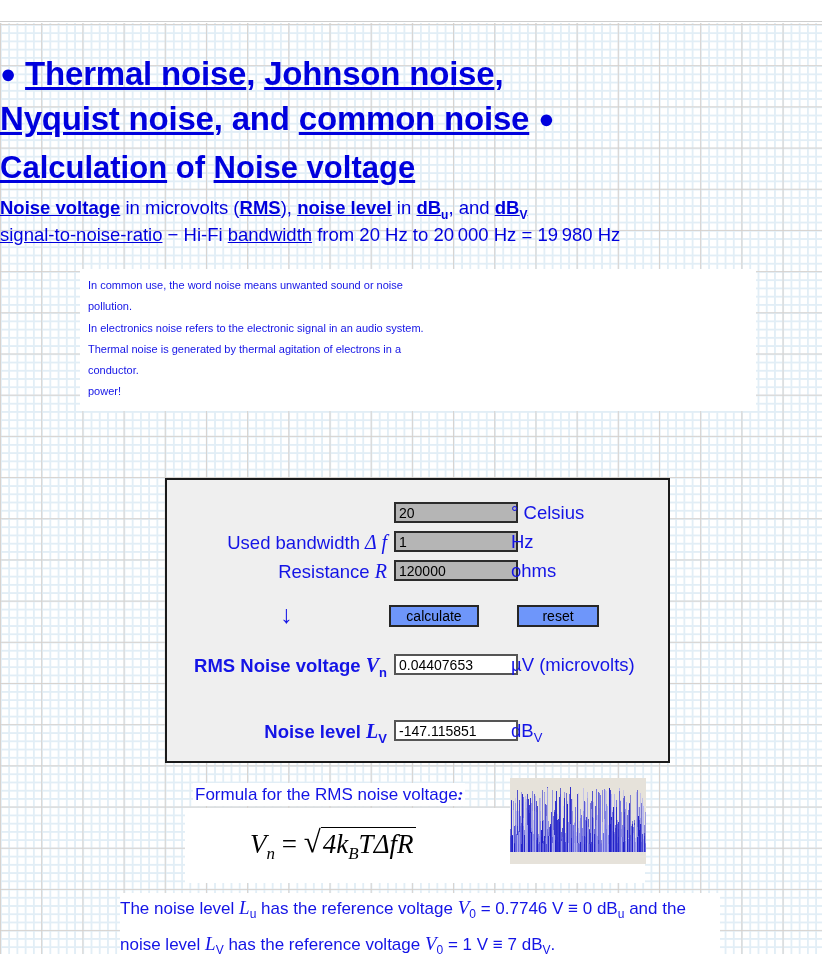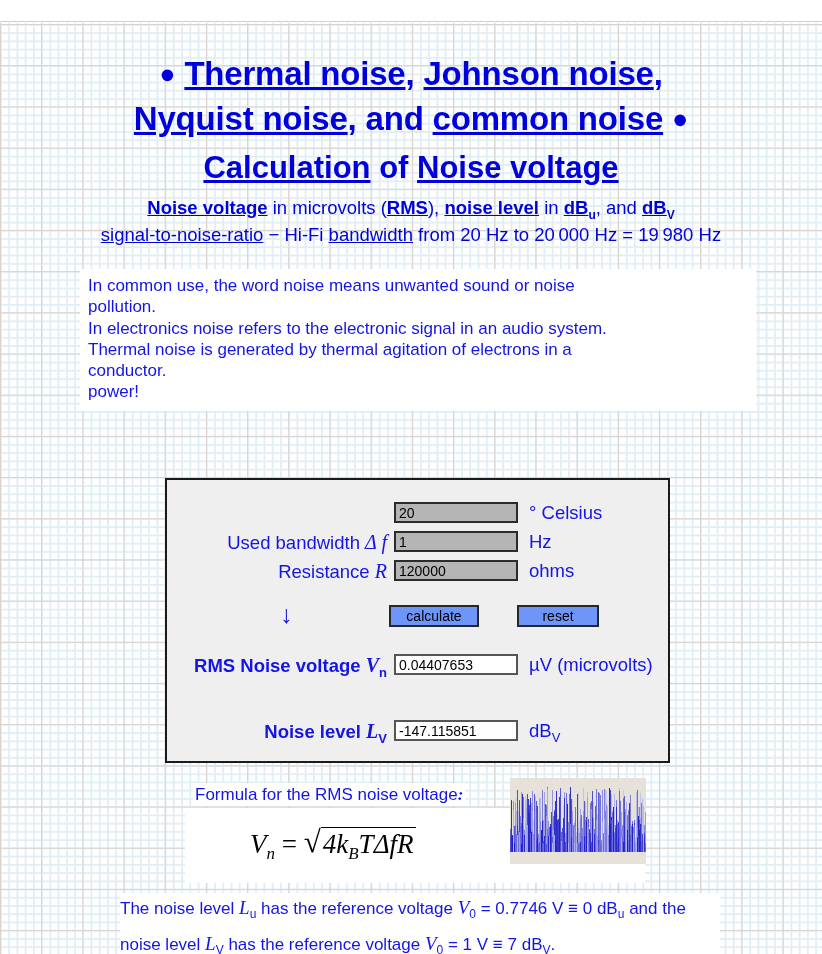--- a/index.html
+++ b/index.html
@@ -39,21 +39,21 @@
       41.2px 41.2px,
       8.24px 8.24px,
       8.24px 8.24px;
     background-position: 0 1px, 0 1px, 0 1px, 0 1px;
   }
 
   .hdr-block {
     position: absolute;
     left: 0;
     width: 822px;
-    text-align: center;
+    text-align: left;
   }
   .h1 {
     font-size: 33px;
     font-weight: bold;
     color: #0000dd;
     line-height: 45px;
     letter-spacing: -0.2px;
   }
   .h1 .u { text-decoration: underline; }
   .dot { font-size: 27px; vertical-align: 2px; }
@@ -73,21 +73,21 @@
     font-weight: normal;
   }
   .sub b { font-weight: bold; }
   .sub .u { text-decoration: underline; }
   .sub sub { font-size: 12px; }
 
   .textbox {
     position: absolute;
     background: #ffffff;
     color: #1414e6;
-    font-size: 17px;
+    font-size: 11px;
     line-height: 21.3px;
   }
 
   .panel {
     position: absolute;
     left: 165px;
     top: 455px;
     width: 505px;
     height: 285px;
     background: #efefef;
@@ -130,21 +130,21 @@
     padding: 0 0 0 3px;
     line-height: 17px;
     outline: none;
   }
   .field.out {
     background: #ffffff;
     border: 2px solid #555555;
   }
   .unit {
     position: absolute;
-    left: 362px;
+    left: 344px;
     top: 0;
     color: #1414e6;
     font-size: 18.5px;
     line-height: 26px;
     white-space: nowrap;
     text-align: right;
   }
   .unit sub { font-size: 13px; }
 
   .btn {

